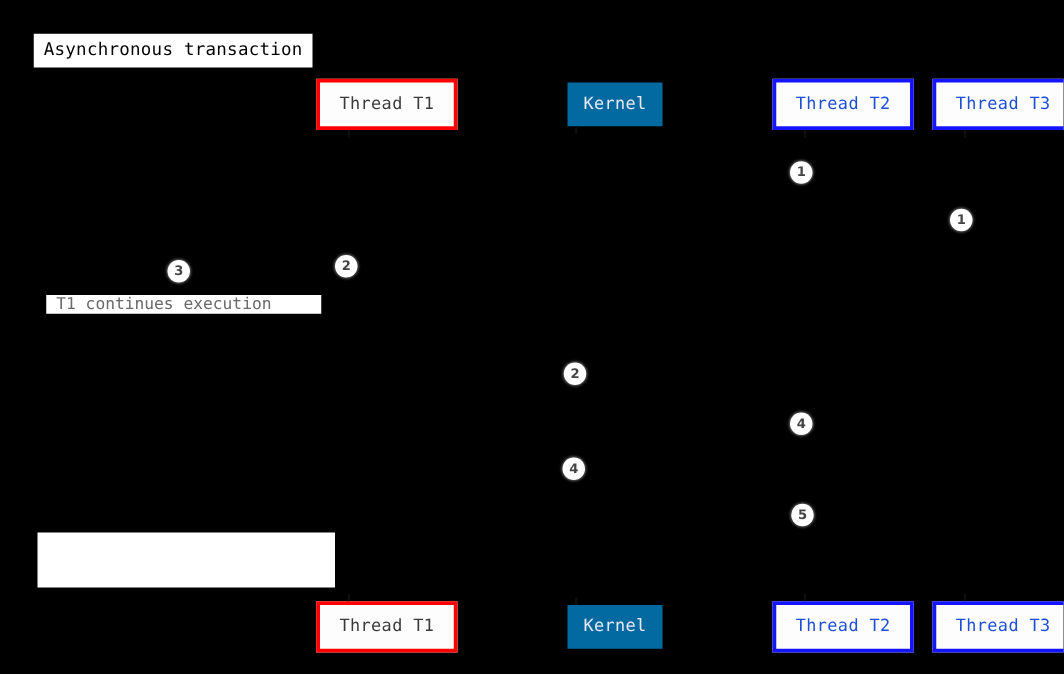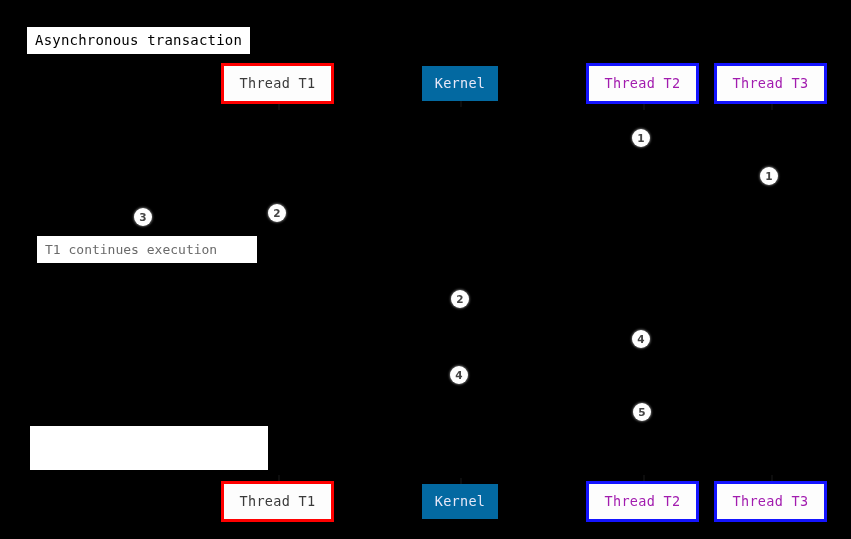--- a/index.html
+++ b/index.html
@@ -37,30 +37,31 @@
     position: absolute;
     box-sizing: border-box;
     display: flex;
     align-items: center;
     justify-content: center;
     white-space: nowrap;
     font-size: 13.5px;
     line-height: 1;
     letter-spacing: 0.3px;
     font-family: "DejaVu Sans Mono", "Liberation Mono", monospace;
+    margin-left: 32px;
   }
   .lifeline-box.red {
     border: 3px solid #ff0000;
     background: #fdfdfd;
     color: #3a3a3a;
   }
   .lifeline-box.blue-outline {
     border: 3px solid #1414ff;
     background: #fdfdfd;
-    color: #a21caf;
+    color: #1d4ed8;
   }
   .lifeline-box.blue-fill {
     border: none;
     background: #0369a1;
     color: #e8e8f8;
   }
 
   
   .stub {
     position: absolute;
@@ -139,17 +140,17 @@
       <div class="badge" style="left: 760px; top: 167px;">1</div>
       <div class="badge" style="left: 134px; top: 208px;">3</div>
       <div class="badge" style="left: 268px; top: 204px;">2</div>
       <div class="badge" style="left: 451px; top: 290px;">2</div>
       <div class="badge" style="left: 632px; top: 330px;">4</div>
       <div class="badge" style="left: 450px; top: 366px;">4</div>
       <div class="badge" style="left: 633px; top: 403px;">5</div>
     </div>
 
   <div id="notes">
-      <div class="note-box" style="left: 37px; top: 236px; width: 220px; height: 27px;">T1 continues execution</div>
+      <div class="note-box" style="left: 37px; top: 236px; width: 220px; height: 15px;">T1 continues execution</div>
       <div class="note-box blank" style="left: 30px; top: 426px; width: 238px; height: 44px;"></div>
     </div>
 
 </div>
 
 </body></html>

